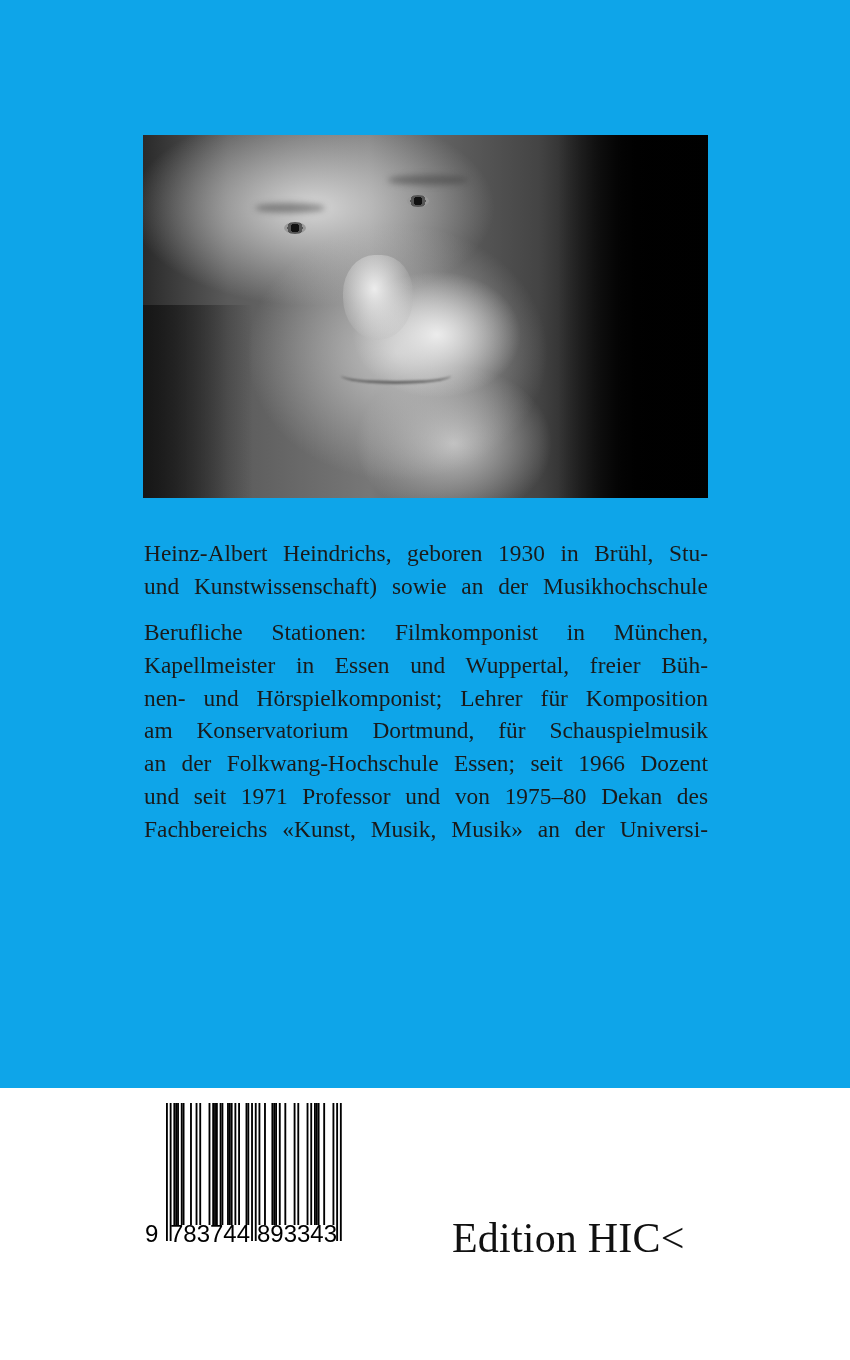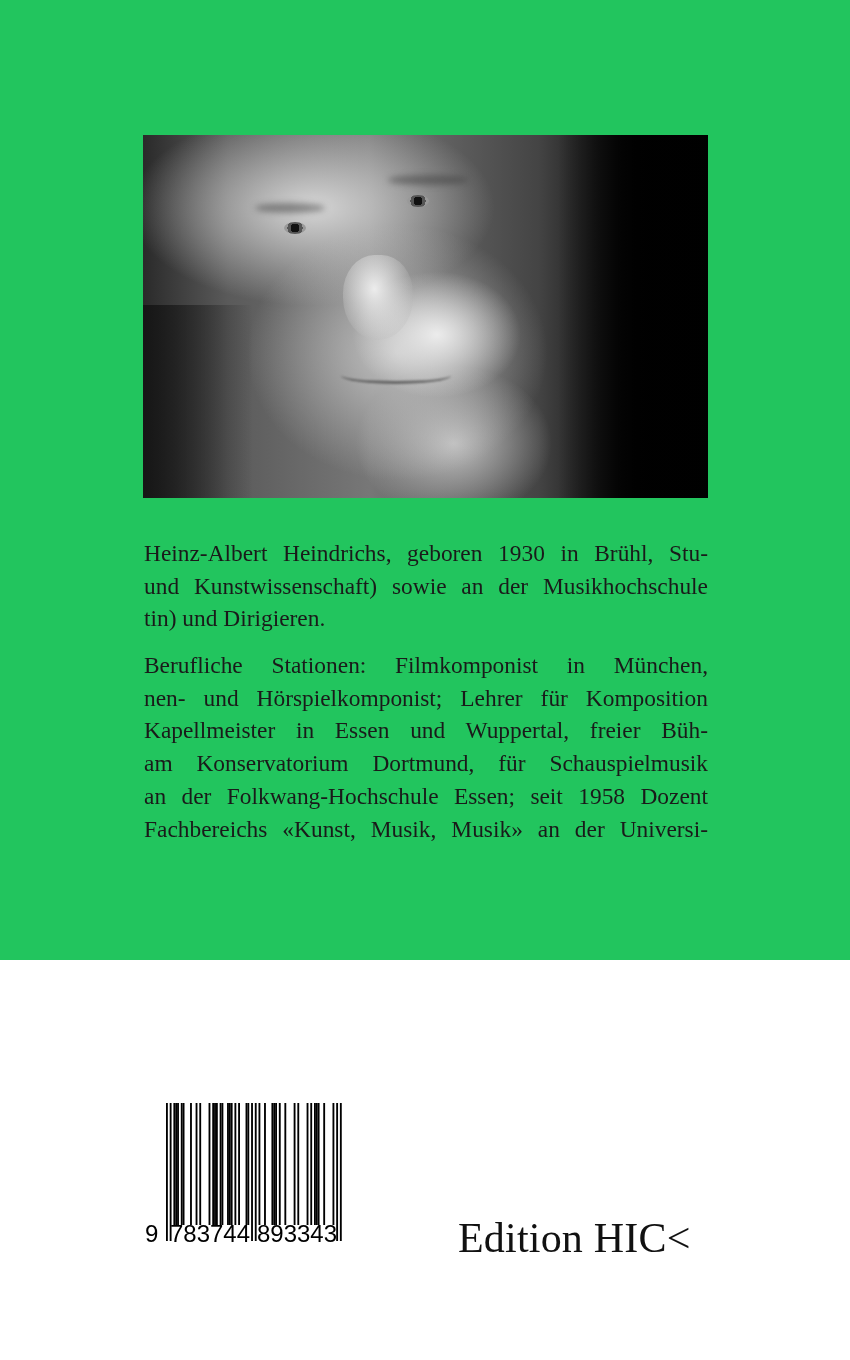--- a/index.html
+++ b/index.html
@@ -1,17 +1,17 @@
 <!DOCTYPE html>
 <html><head>
 <meta charset="utf-8">
 <style>
   html, body { margin: 0; padding: 0; background: #ffffff; }
   body { width: 850px; height: 1360px; position: relative; overflow: hidden; }
-  .page { position: absolute; left: 0; top: 0; width: 850px; height: 960px; background: #22c55e; }
+  .page { position: absolute; left: 0; top: 0; width: 850px; height: 1088px; background: #0ea5e9; }
 
   .photo {
     position: absolute; left: 143px; top: 135px; width: 565px; height: 363px;
     overflow: hidden;
     background:
       radial-gradient(ellipse 120px 90px at 52% 55%, rgba(240,240,240,0.95), rgba(240,240,240,0) 70%),
       radial-gradient(ellipse 200px 170px at 45% 60%, rgba(200,200,200,0.9), rgba(170,170,170,0) 75%),
       radial-gradient(ellipse 260px 140px at 30% 20%, rgba(225,225,225,0.9), rgba(200,200,200,0) 70%),
       radial-gradient(ellipse 140px 110px at 55% 85%, rgba(210,210,210,0.85), rgba(190,190,190,0) 70%),
       linear-gradient(90deg, #2a2a2a 0%, #5a5a5a 15%, #777 40%, #444 70%, #0b0b0b 85%, #050505 100%);
@@ -44,21 +44,21 @@
   }
   .line.last { text-align-last: left; }
 
   .barcode {
     position: absolute; left: 144px; top: 1103px; width: 200px; height: 145px;
   }
   .barcode svg { position: absolute; left: 0; top: 0; }
   .imprint {
     position: absolute; left: 452px; top: 1214px;
     font-family: "Liberation Serif", "DejaVu Serif", serif;
-    font-size: 42px; color: #111; letter-spacing: 0.2px; white-space: nowrap; margin-left: 6px;
+    font-size: 42px; color: #111; letter-spacing: 0.2px; white-space: nowrap;
   }
 </style>
 </head>
 <body>
 
 <div class="page">
 
   <div class="photo" title="Portrait Heinz-Albert Heindrichs">
     <div class="shadow-left"></div>
     <div class="brow left"></div>
@@ -67,28 +67,28 @@
     <div class="eye right"></div>
     <div class="nose"></div>
     <div class="mouth"></div>
     <div class="shadow-right"></div>
   </div>
 
   <div class="bio">
     <p class="para">
       <span class="line">Heinz-Albert Heindrichs, geboren 1930 in Brühl, Stu-</span>
       <span class="line">und Kunstwissenschaft) sowie an der Musikhochschule</span>
-      <span class="line last">tin) und Dirigieren.</span>
     </p>
     <p class="para">
       <span class="line">Berufliche Stationen: Filmkomponist in München,</span>
+      <span class="line">Kapellmeister in Essen und Wuppertal, freier Büh-</span>
       <span class="line">nen- und Hörspielkomponist; Lehrer für Komposition</span>
-      <span class="line">Kapellmeister in Essen und Wuppertal, freier Büh-</span>
       <span class="line">am Konservatorium Dortmund, für Schauspielmusik</span>
-      <span class="line">an der Folkwang-Hochschule Essen; seit 1958 Dozent</span>
+      <span class="line">an der Folkwang-Hochschule Essen; seit 1966 Dozent</span>
+      <span class="line">und seit 1971 Professor und von 1975–80 Dekan des</span>
       <span class="line">Fachbereichs «Kunst, Musik, Musik» an der Universi-</span>
     </p>
   </div>
 
   <div class="barcode">
     <svg id="barcode-svg" width="200" height="145">
         <rect x="22.00" y="0" width="1.85" height="138" fill="#000"></rect>
         <rect x="25.70" y="0" width="1.85" height="138" fill="#000"></rect>
         <rect x="29.40" y="0" width="1.85" height="122" fill="#000"></rect>
         <rect x="31.25" y="0" width="1.85" height="122" fill="#000"></rect>

